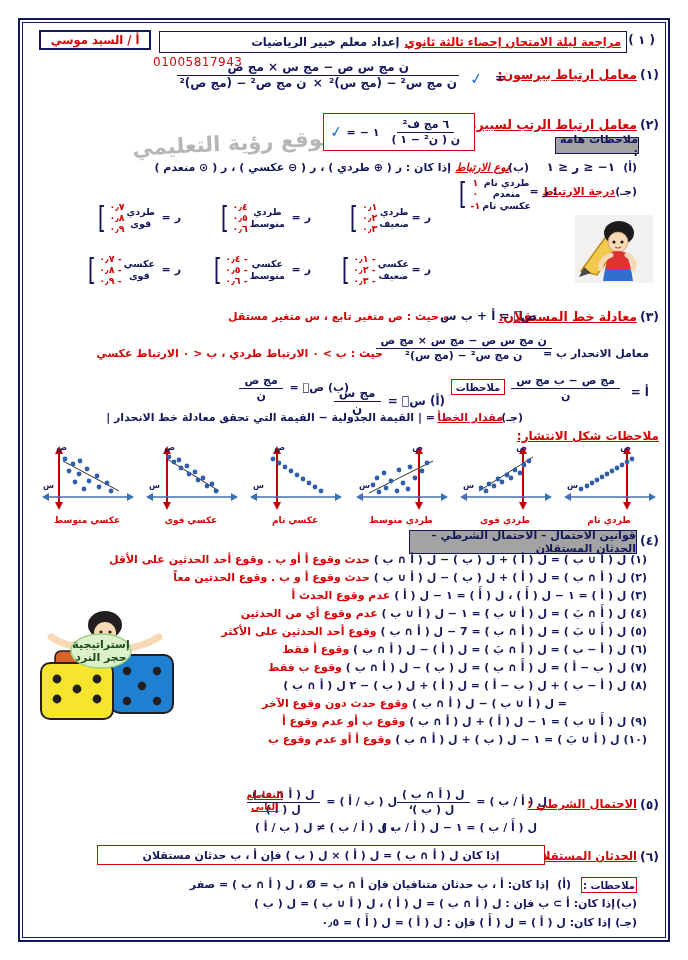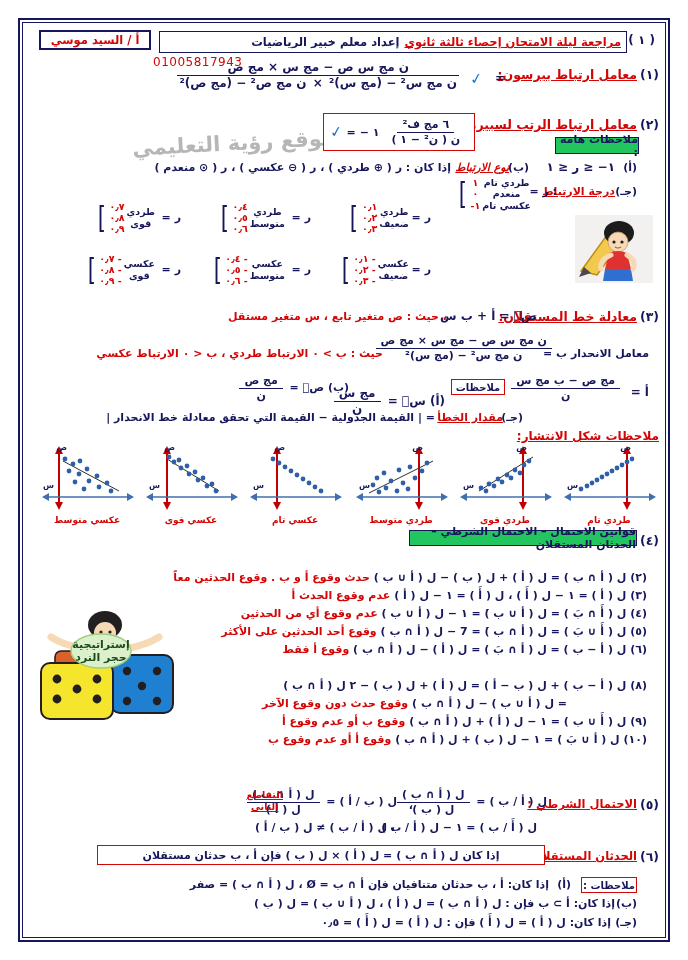--- a/index.html
+++ b/index.html
@@ -65,21 +65,21 @@
 
   
   .frac{display:inline-flex;flex-direction:column;align-items:center;
         vertical-align:middle;line-height:1.05;margin:0 3px;}
   .frac .num{border-bottom:1.6px solid currentColor;padding:0 5px 1px;}
   .frac .den{padding:1px 5px 0;}
   .sqrt{border-top:1.5px solid currentColor;padding:0 2px;}
 
   
   .boxr{border:1.8px solid #d30606;box-sizing:border-box;background:#fff;}
-  .boxb{border:1.4px solid #16165a;box-sizing:border-box;background:#22c55e;}
+  .boxb{border:1.4px solid #16165a;box-sizing:border-box;background:#a3a3a3;}
 
   
   .check{color:#1a6fd4;font-size:15px;font-weight:700;transform:rotate(-8deg);display:inline-block;}
 
   
   .brgroup{position:absolute;display:flex;flex-direction:row;align-items:center;gap:2px;}
   .brlist{display:flex;flex-direction:column;font-size:9.5px;font-weight:700;color:#d30606;line-height:1.18;text-align:center;}
   .brk{font-size:30px;color:#16165a;line-height:.82;font-weight:400;transform:scaleX(.7);}
   .brlab{display:flex;flex-direction:column;font-size:9.5px;font-weight:700;color:#16165a;line-height:1.2;text-align:center;}
 
@@ -489,24 +489,29 @@
               <circle cx="68" cy="38" r="2.4"></circle>
          <circle cx="72" cy="46" r="2.4"></circle>
        </g>
      </svg>
      <span style="position:absolute;right:68px;top:-2px;font-size:8px;font-weight:700;color:#16165a;">ص</span>
      <span style="position:absolute;left:4px;top:36px;font-size:8px;font-weight:700;color:#16165a;">س</span>
      <span class="sclabel">عكسي متوسط</span>
    </div>
 
    <div class="t secnum" style="right:4px;top:508px;">(٤)</div>
-   <div class="boxb" style="position:absolute;right:26px;top:505px;width:228px;height:16px;display:flex;align-items:center;justify-content:center;">
+   <div class="boxb" style="position:absolute;right:26px;top:505px;width:228px;height:24px;display:flex;align-items:center;justify-content:center;">
      <span class="b blue" style="font-size:11px;">قوانين الاحتمال – الاحتمال الشرطي – الحدثان المستقلان</span>
    </div>
 
+   <div class="law" style="right:16px;top:528px;">
+     <span>(١)</span>
+     <span>ل ( أ ∪ ب ) = ل ( أ ) + ل ( ب ) − ل ( أ ∩ ب )</span>
+     <span class="lawdesc">حدث وقوع أ أو ب . وقوع أحد الحدثين على الأقل</span>
+   </div>
    <div class="law" style="right:16px;top:546px;">
      <span>(٢)</span>
      <span>ل ( أ ∩ ب ) = ل ( أ ) + ل ( ب ) − ل ( أ ∪ ب )</span>
      <span class="lawdesc">حدث وقوع أ و ب . وقوع الحدثين معاً</span>
    </div>
    <div class="law" style="right:16px;top:564px;margin-left:24px;">
      <span>(٣)</span>
      <span>ل ( أ ) = ١ − ل ( أَ )  ،  ل ( أَ ) = ١ − ل ( أ )</span>
      <span class="lawdesc">عدم وقوع الحدث أ</span>
    </div>
@@ -517,20 +522,25 @@
    </div>
    <div class="law" style="right:16px;top:600px;">
      <span>(٥)</span>
      <span>ل ( أَ ∪ بَ ) = ل ( أ ∩ ب )َ = 7 − ل ( أ ∩ ب )</span>
      <span class="lawdesc">وقوع أحد الحدثين على الأكثر</span>
    </div>
    <div class="law" style="right:16px;top:618px;">
      <span>(٦)</span>
      <span>ل ( أ − ب ) = ل ( أ ∩ بَ ) = ل ( أ ) − ل ( أ ∩ ب )</span>
      <span class="lawdesc">وقوع أ فقط</span>
+   </div>
+   <div class="law" style="right:16px;top:636px;">
+     <span>(٧)</span>
+     <span>ل ( ب − أ ) = ل ( أَ ∩ ب ) = ل ( ب ) − ل ( أ ∩ ب )</span>
+     <span class="lawdesc">وقوع ب فقط</span>
    </div>
    <div class="law" style="right:16px;top:654px;">
      <span>(٨)</span>
      <span>ل ( أ − ب ) + ل ( ب − أ ) = ل ( أ ) + ل ( ب ) − ٢ ل ( أ ∩ ب )</span>
    </div>
    <div class="law" style="right:96px;top:672px;">
      <span>= ل ( أ ∪ ب ) − ل ( أ ∩ ب )</span>
      <span class="lawdesc">وقوع حدث دون وقوع الآخر</span>
    </div>
    <div class="law" style="right:16px;top:690px;">

